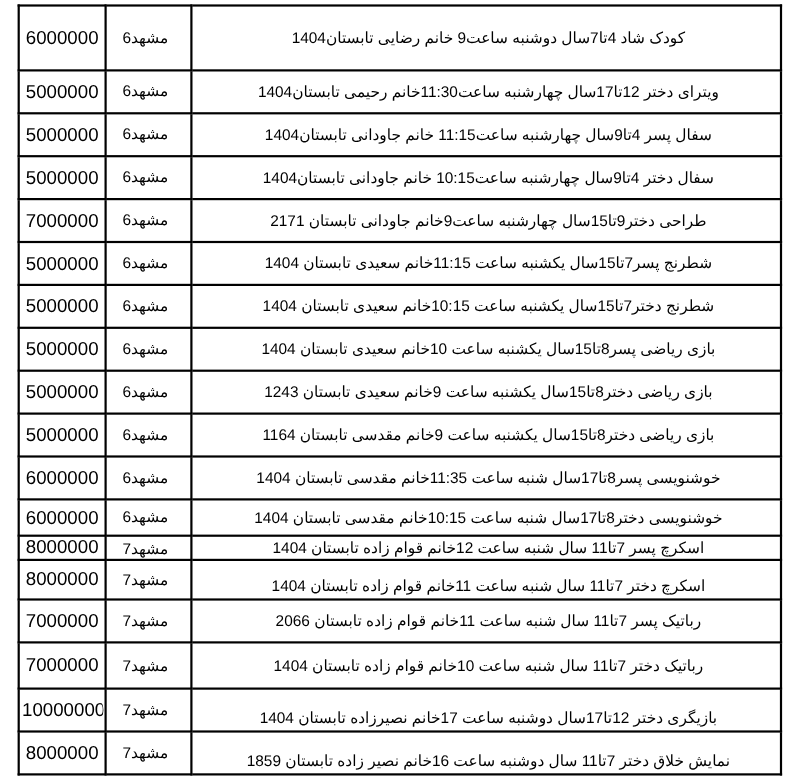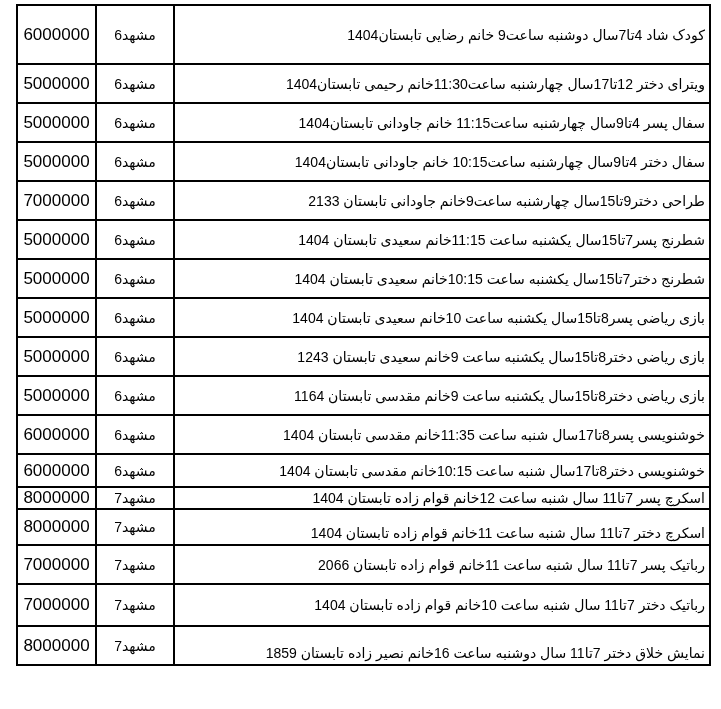--- a/index.html
+++ b/index.html
@@ -22,24 +22,24 @@
   tr{height:39px;}
   tr:nth-child(1){height:59px;}
   tr:nth-child(12){height:33px;}
   tr:nth-child(13){height:21px;}
   tr:nth-child(14){height:36px;}
   tr:nth-child(16){height:42px;}
   td.price{
     text-align:center;font-size:17px;direction:ltr;padding:0 2px;border-radius:25px;
   }
   td.city{
-    text-align:center;font-size:14px;direction:rtl;unicode-bidi:embed;padding:0 2px;
+    text-align:right;font-size:14px;direction:rtl;unicode-bidi:embed;padding:0 20px;
   }
   td.desc{
-    direction:rtl;unicode-bidi:embed;text-align:right;
+    direction:rtl;unicode-bidi:embed;text-align:center;
     font-size:14px;padding:0 4px 0 8px;
   }
   
   tr:nth-child(14) td.desc,
   tr:nth-child(17) td.desc,
   tr:nth-child(18) td.desc{vertical-align:bottom;padding-bottom:3px;}
 </style>
 </head>
 <body>
 
@@ -71,21 +71,21 @@
 
   <tr>
     <td class="price">5000000</td>
     <td class="city">مشهد6</td>
     <td class="desc">سفال دختر 4تا9سال چهارشنبه ساعت10:15 خانم جاودانی تابستان1404</td>
   </tr>
 
   <tr>
     <td class="price">7000000</td>
     <td class="city">مشهد6</td>
-    <td class="desc">طراحی دختر9تا15سال چهارشنبه ساعت9خانم جاودانی تابستان 2133</td>
+    <td class="desc">طراحی دختر9تا15سال چهارشنبه ساعت9خانم جاودانی تابستان 2171</td>
   </tr>
 
   <tr>
     <td class="price">5000000</td>
     <td class="city">مشهد6</td>
     <td class="desc">شطرنج پسر7تا15سال یکشنبه ساعت 11:15خانم سعیدی تابستان 1404</td>
   </tr>
 
   <tr>
     <td class="price">5000000</td>
@@ -140,20 +140,25 @@
     <td class="city">مشهد7</td>
     <td class="desc">رباتیک پسر 7تا11 سال شنبه ساعت 11خانم قوام زاده تابستان 2066</td>
   </tr>
 
   <tr>
     <td class="price">7000000</td>
     <td class="city">مشهد7</td>
     <td class="desc">رباتیک دختر 7تا11 سال شنبه ساعت 10خانم قوام زاده تابستان 1404</td>
   </tr>
 
+  <tr>
+    <td class="price">10000000</td>
+    <td class="city">مشهد7</td>
+    <td class="desc">بازیگری دختر 12تا17سال دوشنبه ساعت 17خانم نصیرزاده تابستان 1404</td>
+  </tr>
 
   <tr>
     <td class="price">8000000</td>
     <td class="city">مشهد7</td>
     <td class="desc">نمایش خلاق دختر 7تا11 سال دوشنبه ساعت 16خانم نصیر زاده تابستان 1859</td>
   </tr>
 </tbody>
   </table>
 </div>
 

